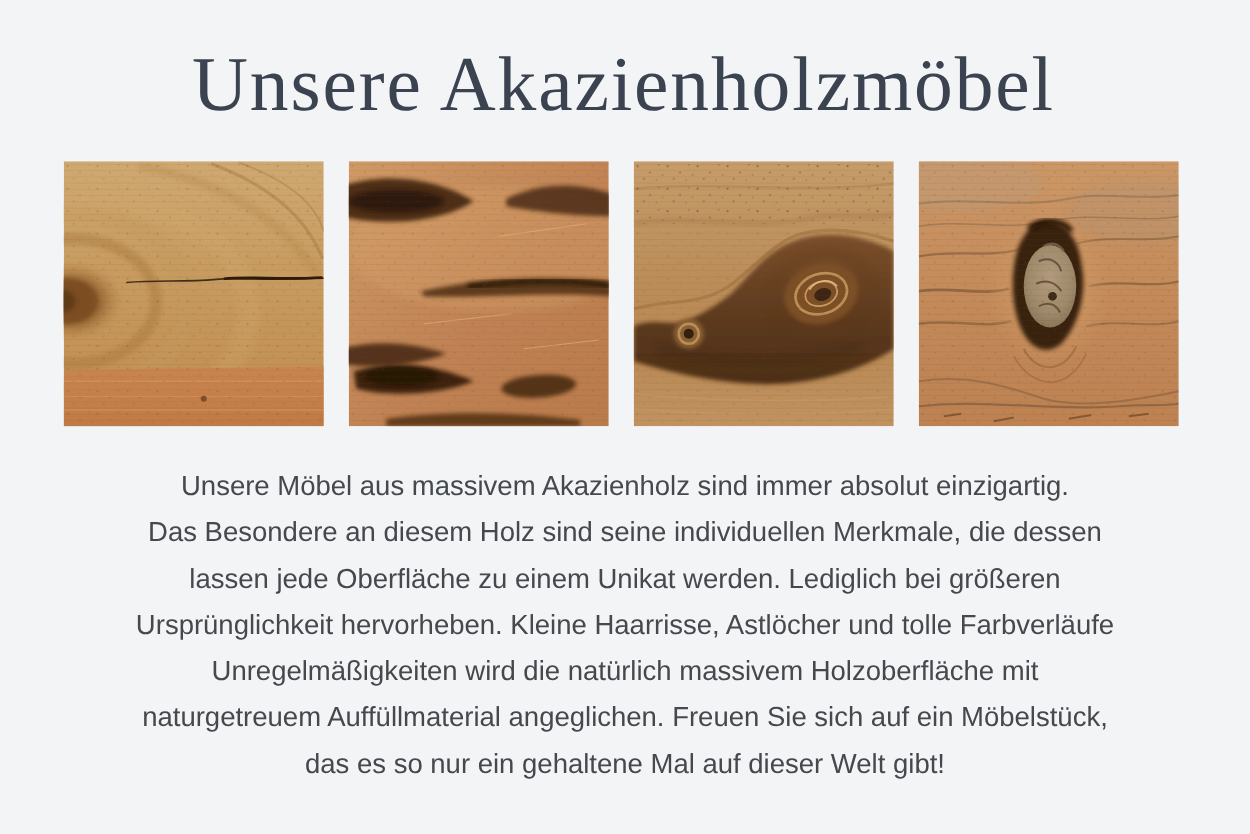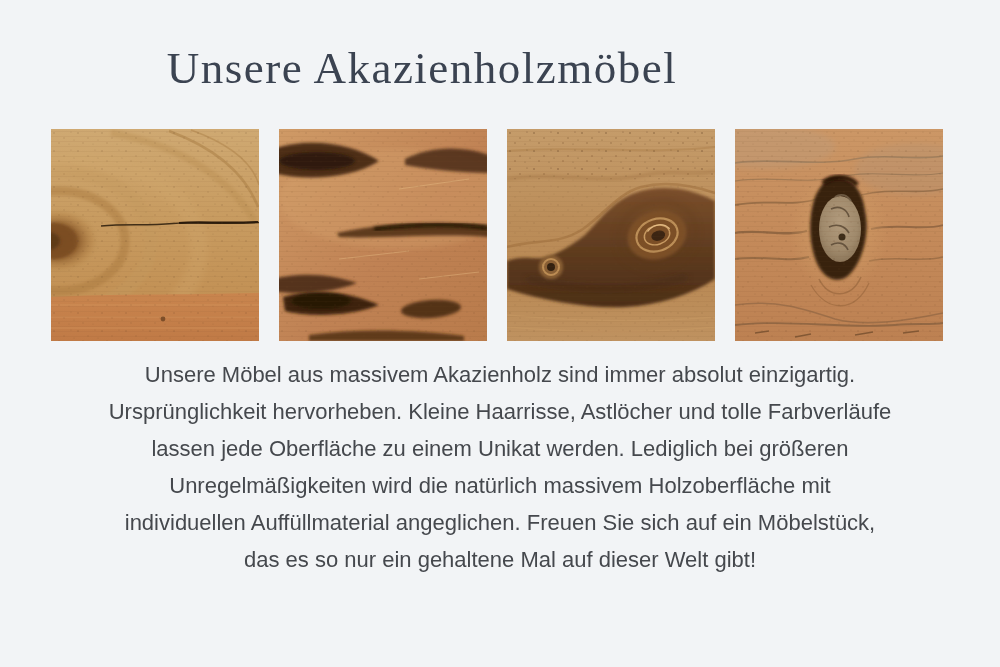--- a/index.html
+++ b/index.html
@@ -4,34 +4,34 @@
 <title>Unsere Akazienholzmöbel</title>
 <style>
   html,body { margin:0; padding:0; background:var(--background,#f2f4f6); }
   .page {
     position:relative; width:1000px; height:667px; margin:0 auto;
     background:var(--background,#f2f4f6); overflow:hidden;
     font-family:"Liberation Sans","DejaVu Sans",sans-serif;
   }
   .heading {
     position:absolute; top:36px; left:0; width:844px; margin:0;
-    text-align:center;
+    text-align:right;
     font-family:"Liberation Serif","DejaVu Serif",serif;
-    font-weight:400; font-size:45px; line-height:64px;
+    font-weight:400; font-size:62px; line-height:64px;
     letter-spacing:1.5px;
     color:var(--heading_color,#3b4351);
   }
   .gallery {
     position:absolute; top:129px; left:51px; width:898px;
     display:flex; gap:20px;
   }
   .tile { width:208px; height:212px; flex:0 0 auto; }
   .tile svg { display:block; width:208px; height:212px; }
   .description {
-    position:absolute; top:356px; left:40px; width:920px;
+    position:absolute; top:370px; left:40px; width:920px;
     text-align:center;
     font-size:22px; line-height:37px;
     color:var(--text_color,#45484d);
   }
   .description .line { display:block; white-space:nowrap; }
 </style>
 </head>
 <body>
 
 <svg width="0" height="0" style="position:absolute" aria-hidden="true">
@@ -209,20 +209,21 @@
         <path d="M20,204 L34,202 M60,208 L76,205 M120,206 L138,203 M168,204 L184,202" stroke="#4a3018" stroke-width="1.6" opacity="0.5"></path>
         <rect width="208" height="212" fill="url(#grain)" opacity="0.8"></rect>
         <rect width="208" height="212" fill="url(#speck)" opacity="0.45"></rect>
       </svg>
     </div>
 
   </div>
 
   <div class="description">
     <span class="line">Unsere Möbel aus massivem Akazienholz sind immer absolut einzigartig.</span>
+    <span class="line">Das Besondere an diesem Holz sind seine individuellen Merkmale, die dessen</span>
+    <span class="line">lassen jede Oberfläche zu einem Unikat werden. Lediglich bei größeren</span>
     <span class="line">Ursprünglichkeit hervorheben. Kleine Haarrisse, Astlöcher und tolle Farbverläufe</span>
-    <span class="line">lassen jede Oberfläche zu einem Unikat werden. Lediglich bei größeren</span>
     <span class="line">Unregelmäßigkeiten wird die natürlich massivem Holzoberfläche mit</span>
-    <span class="line">individuellen Auffüllmaterial angeglichen. Freuen Sie sich auf ein Möbelstück,</span>
+    <span class="line">naturgetreuem Auffüllmaterial angeglichen. Freuen Sie sich auf ein Möbelstück,</span>
     <span class="line">das es so nur ein gehaltene Mal auf dieser Welt gibt!</span>
   </div>
 
 </div>
 
 </body></html>

